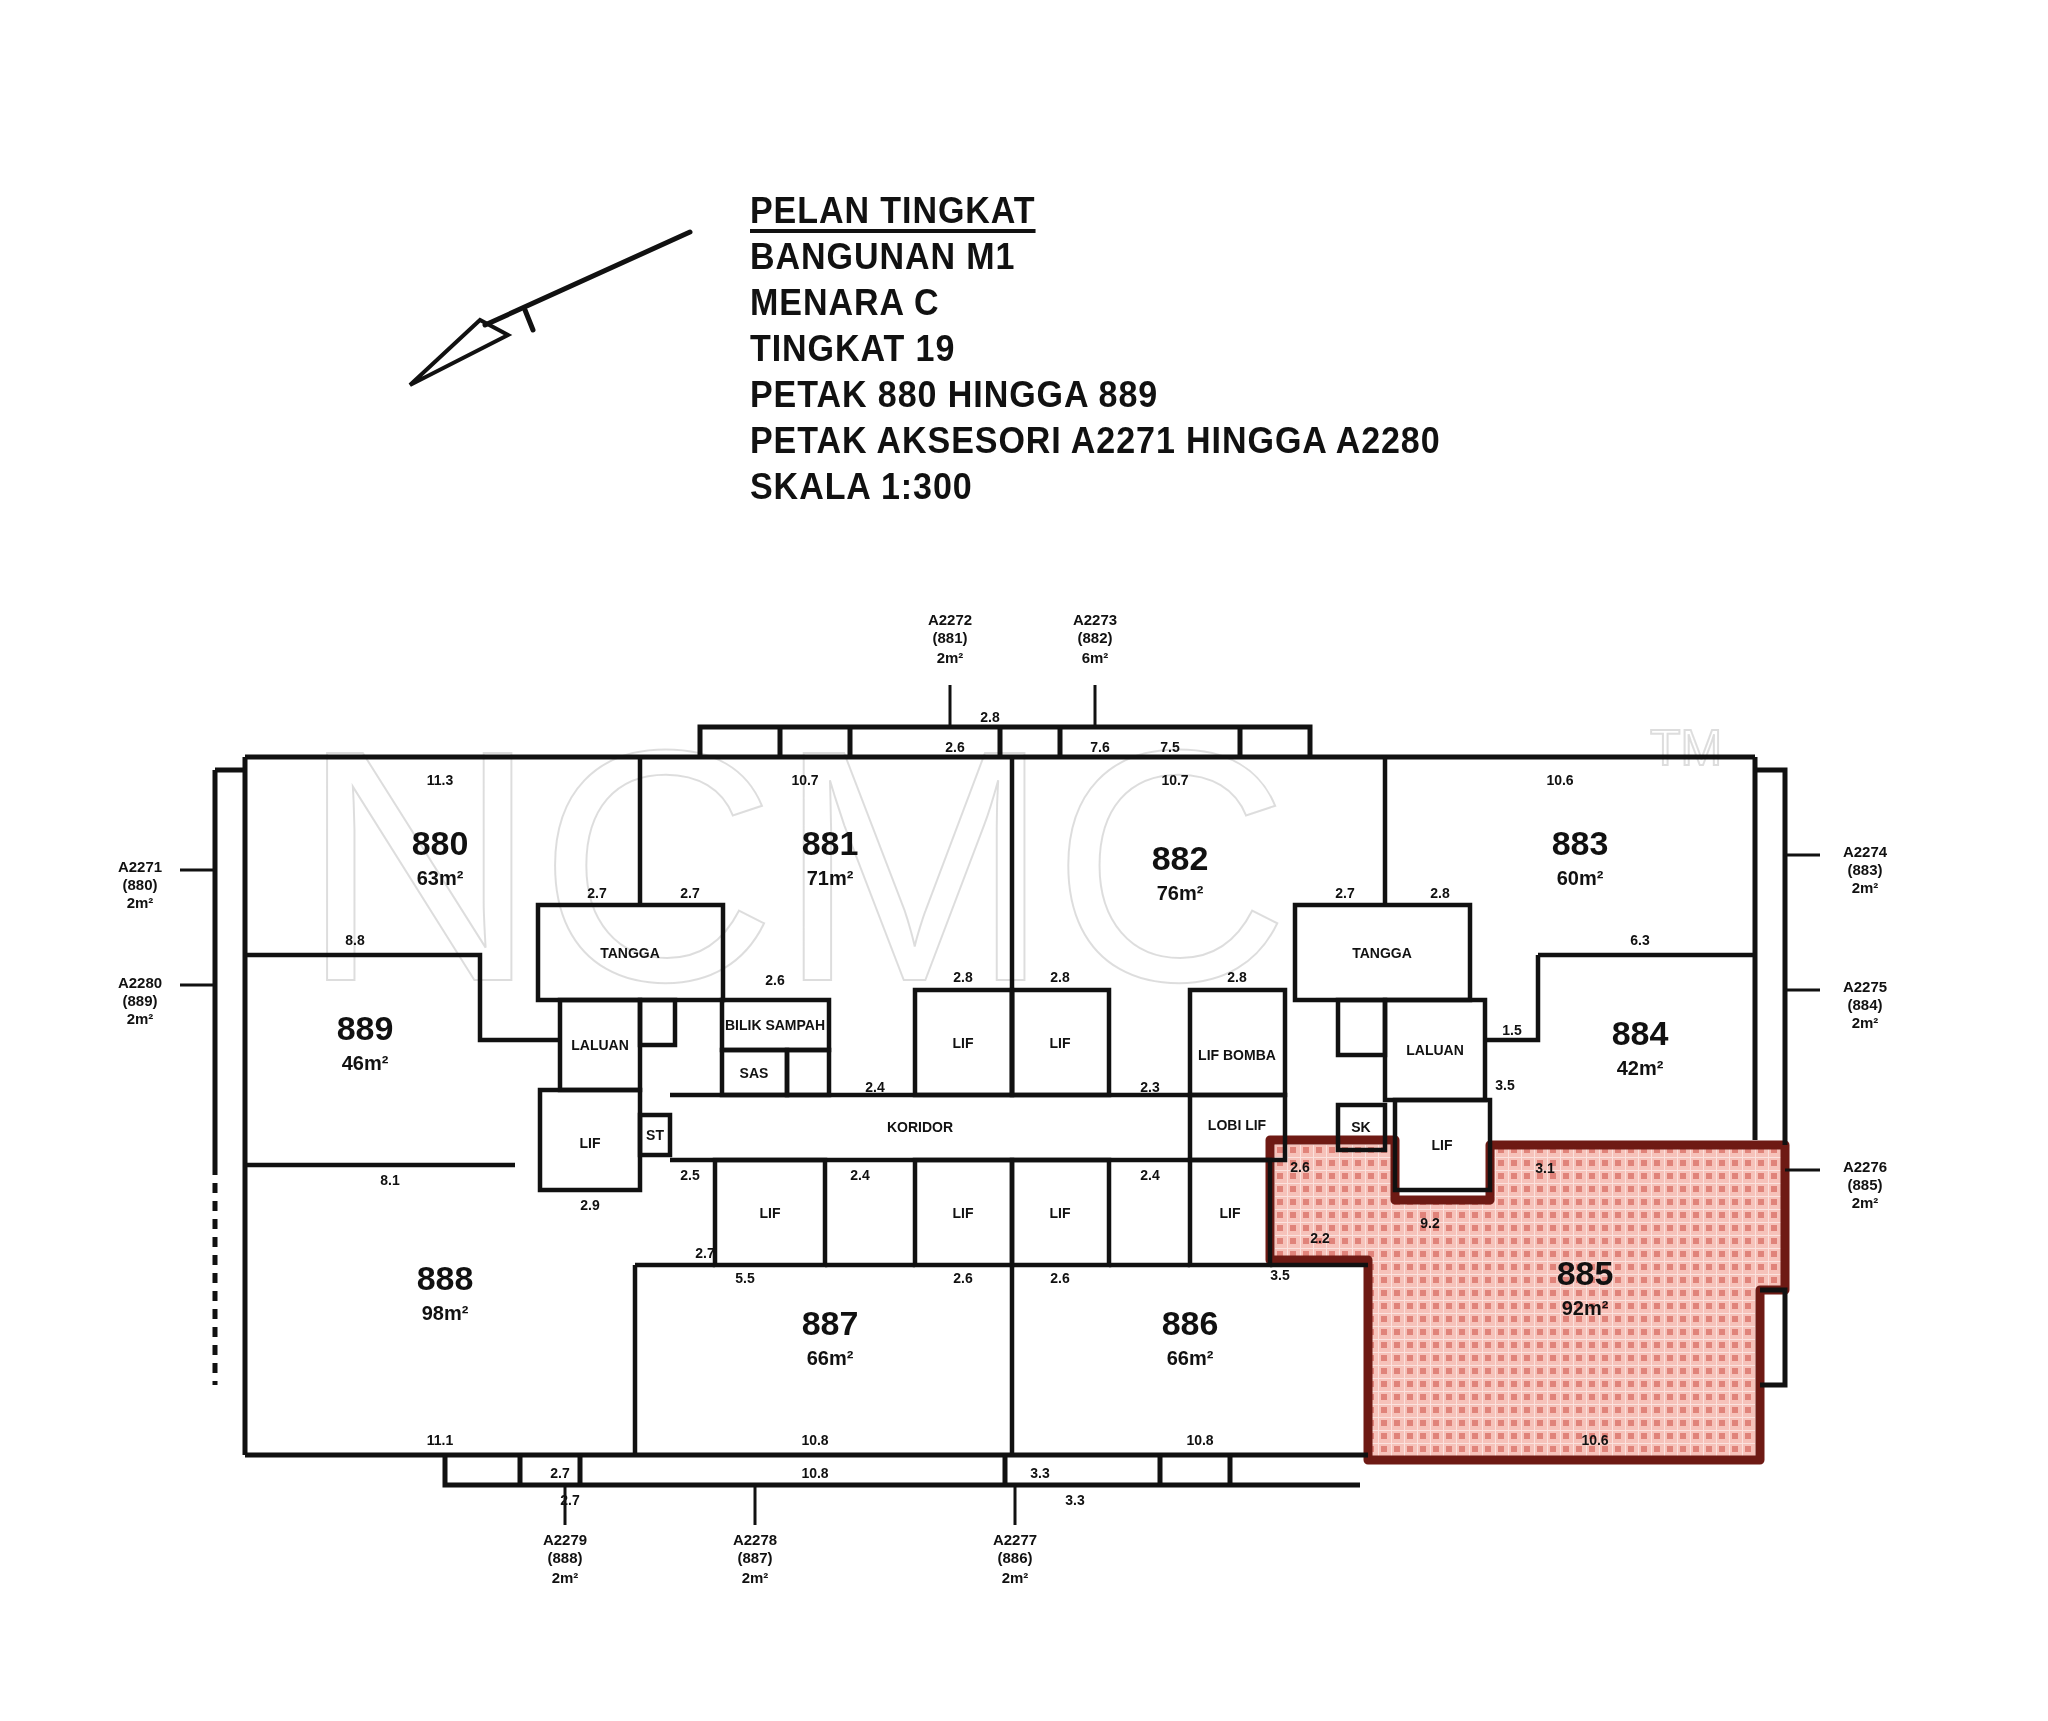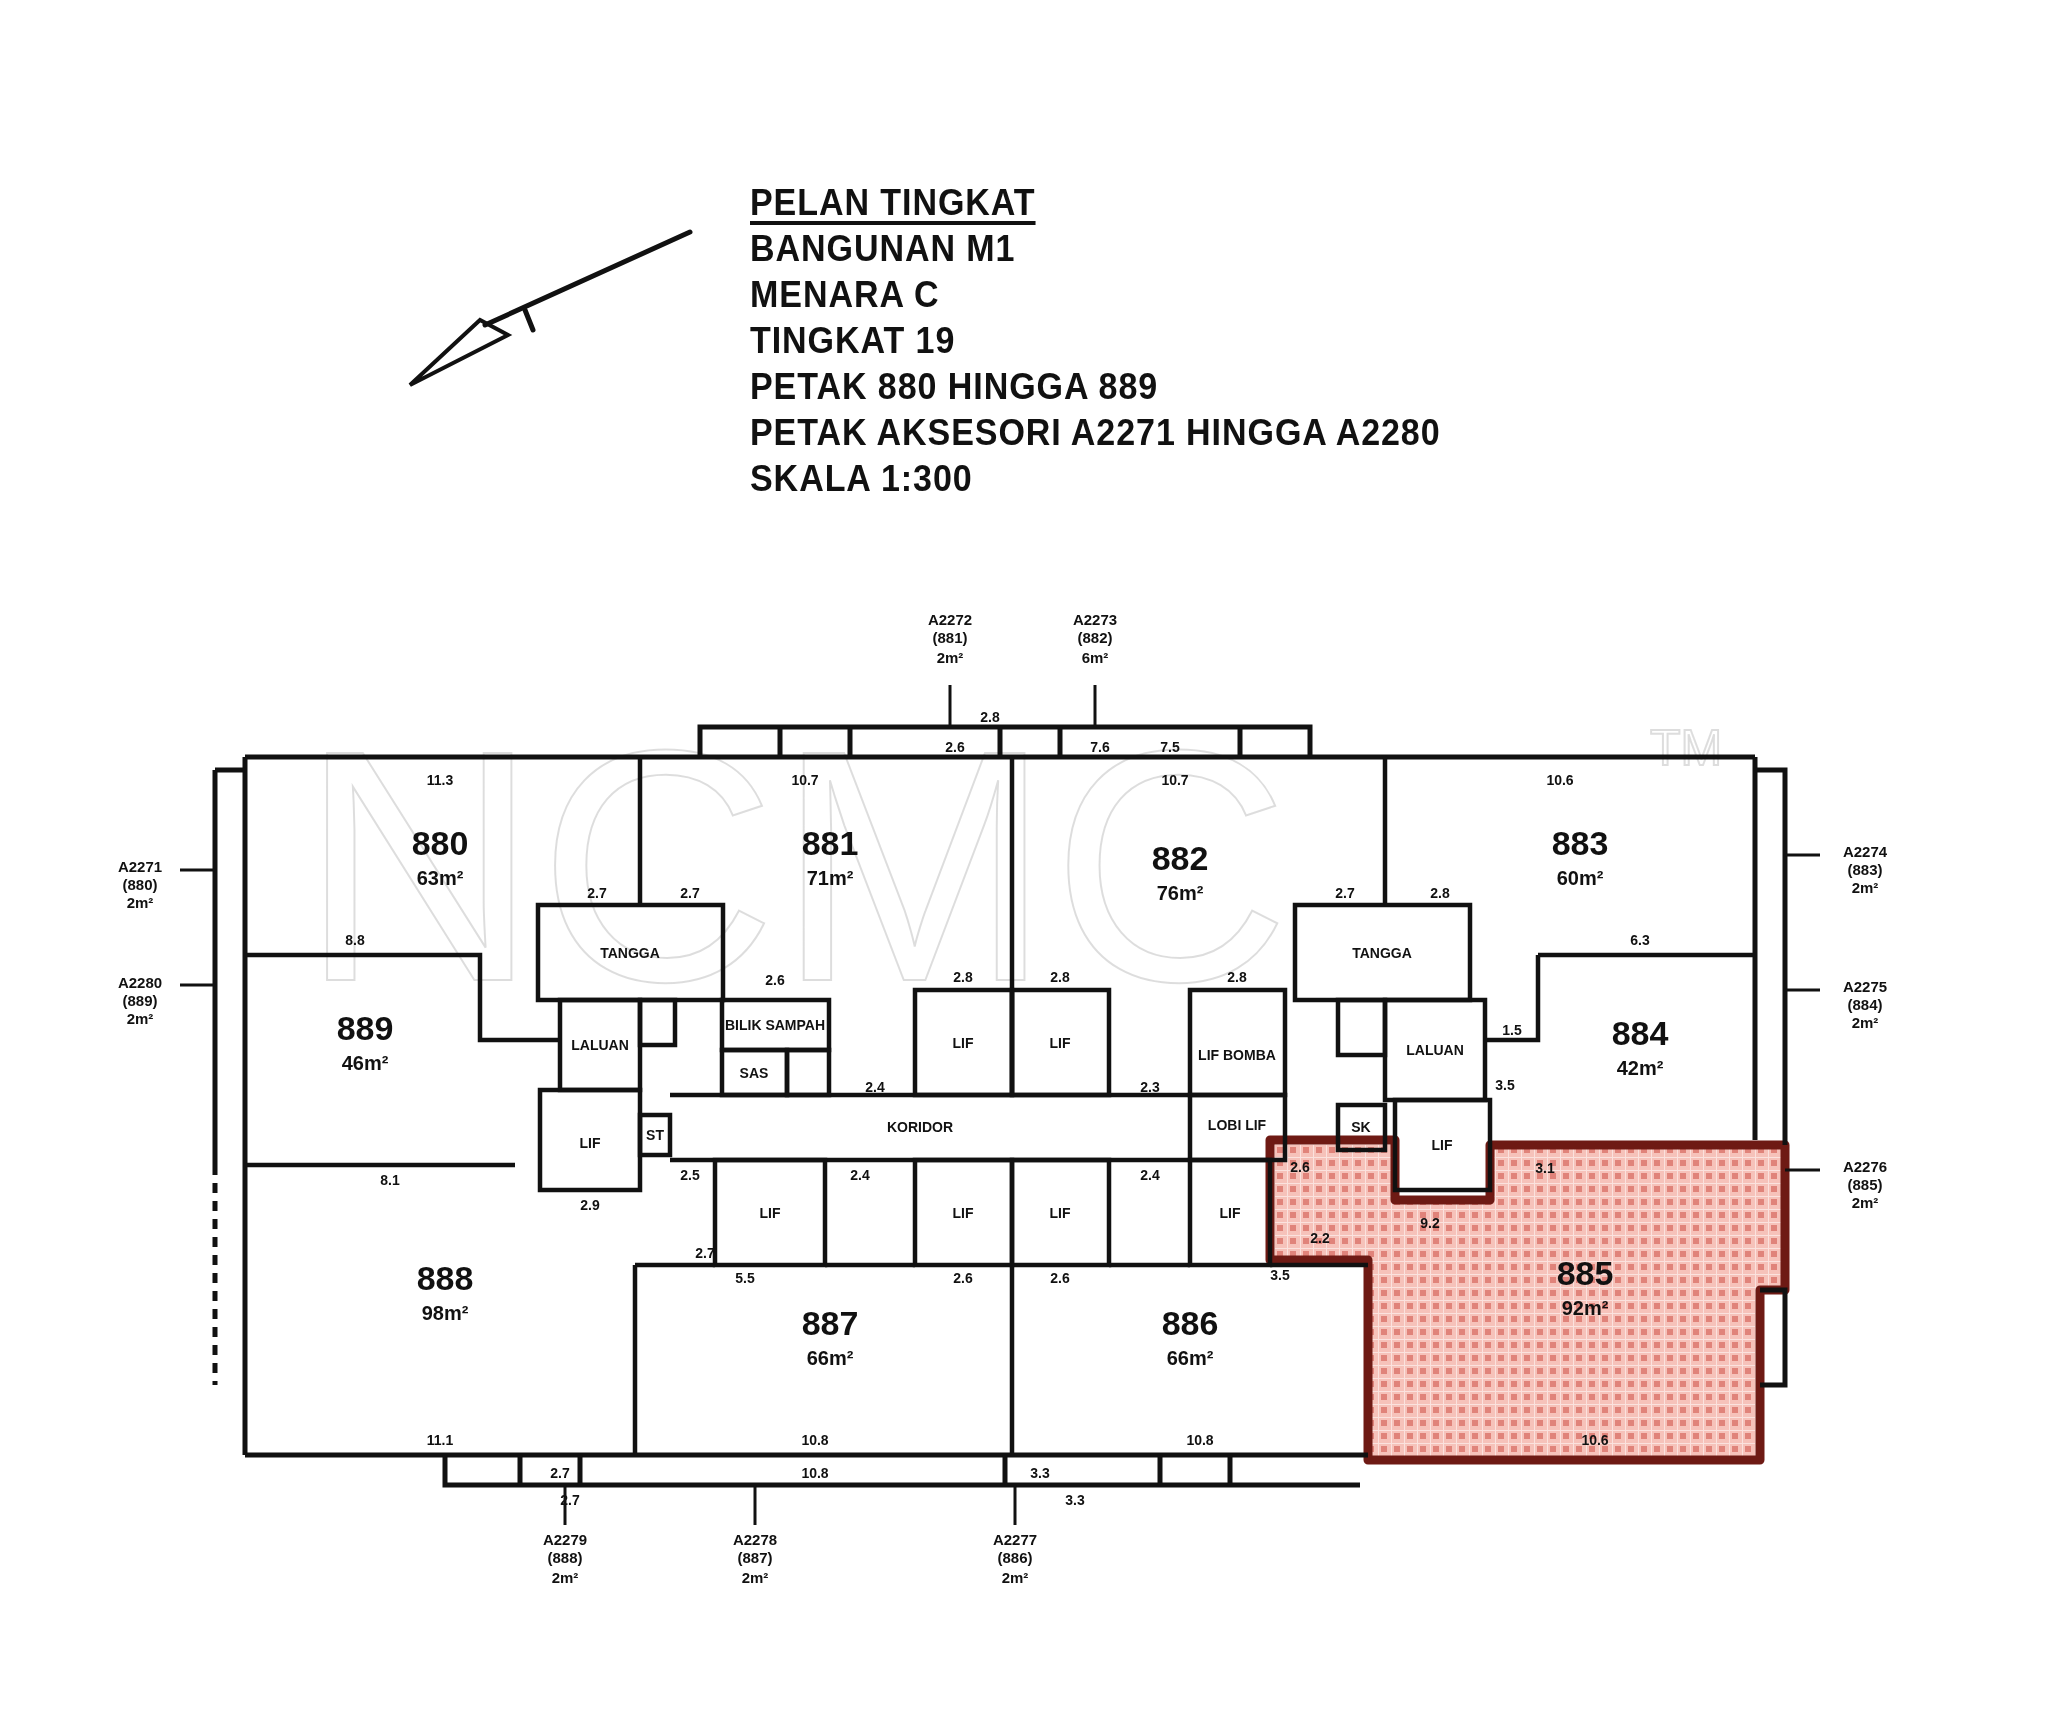--- a/index.html
+++ b/index.html
@@ -1,18 +1,18 @@
 <!DOCTYPE html>
 <html><head>
 <meta charset="utf-8">
 <style>
   html, body { margin: 0; padding: 0; background: #ffffff; }
   body { width: 2048px; height: 1721px; position: relative; overflow: hidden;
          font-family: "Liberation Sans", sans-serif; color: #111; }
-  .title-block { position: absolute; left: 750px; top: 180px; }
+  .title-block { position: absolute; left: 750px; top: 188px; }
   .title-line { font-family: "Liberation Sans", sans-serif; font-weight: bold; font-size: 37px;
                 line-height: 46px; letter-spacing: 1px; white-space: nowrap; transform: scaleX(0.92); transform-origin: left; }
   .title-line.heading { text-decoration: underline; text-decoration-thickness: 4px; text-underline-offset: 6px; }
   svg { position: absolute; left: 0; top: 0; }
   .lbl { font-family: "Liberation Sans", sans-serif; font-weight: bold; fill: #111; }
   .unit-no { font-size: 34px; }
   .unit-area { font-size: 20px; }
   .dim { font-size: 14px; }
   .room { font-size: 14px; }
   .acc { font-size: 15px; }

